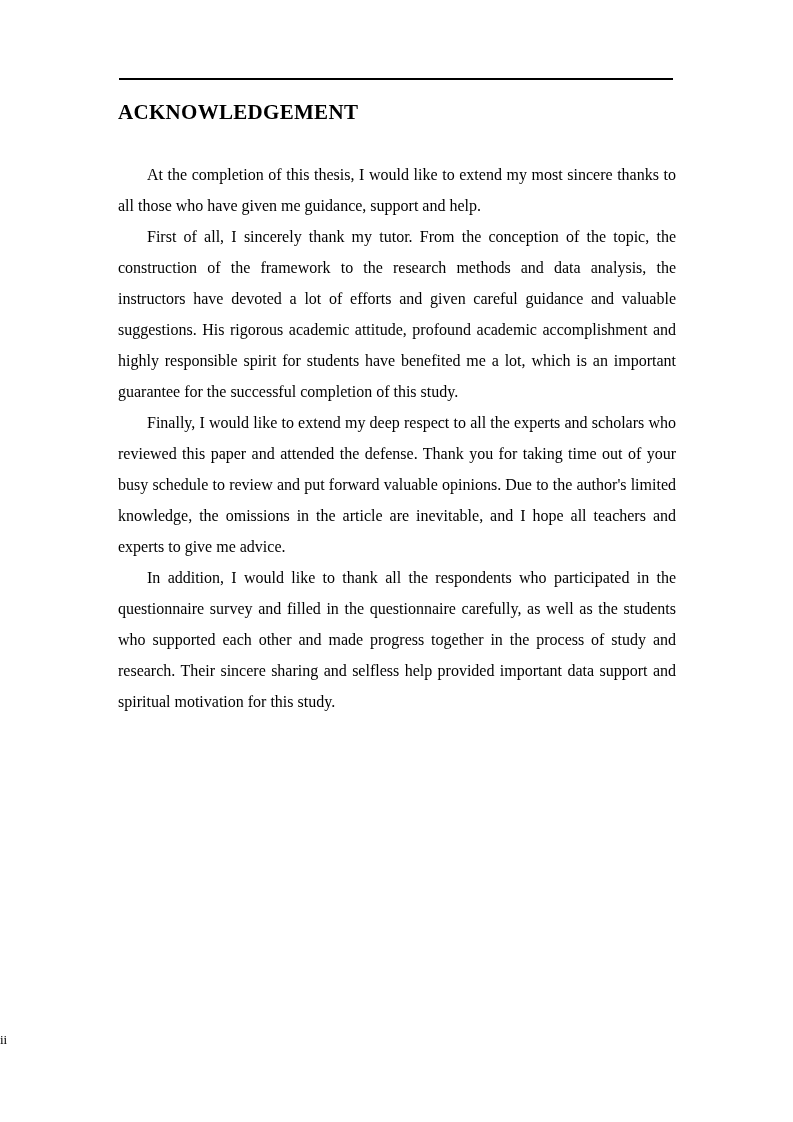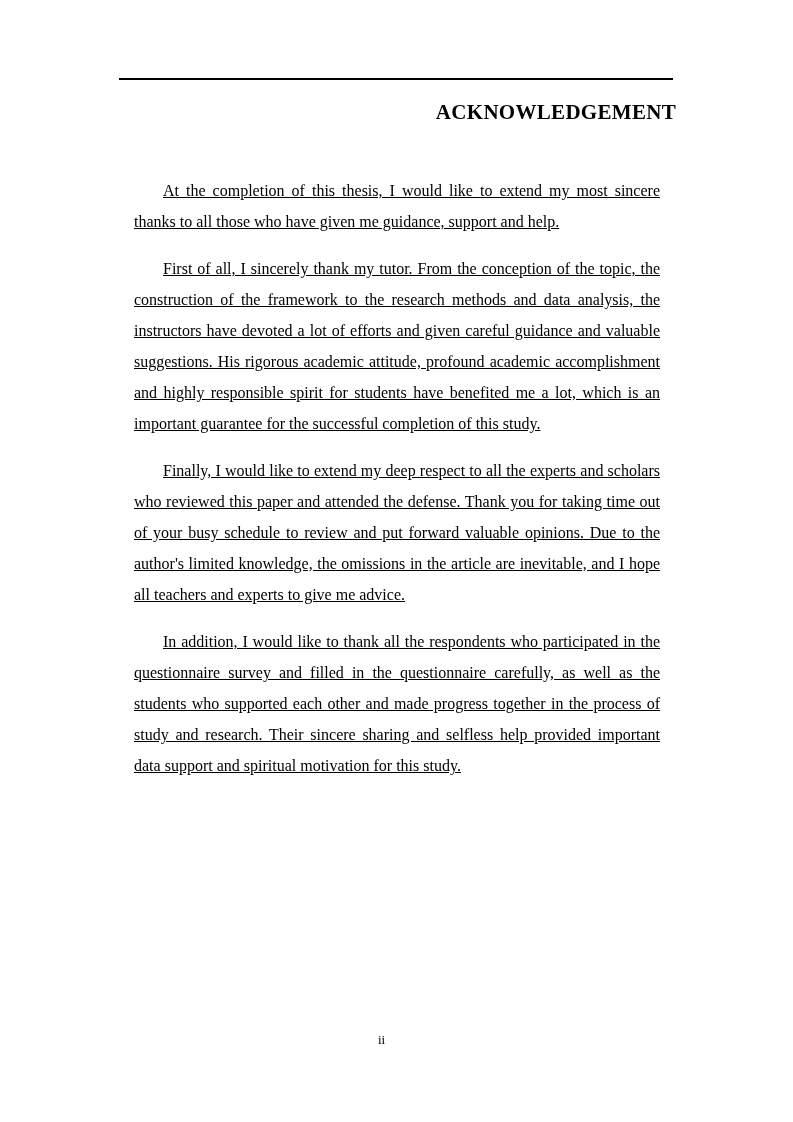--- a/index.html
+++ b/index.html
@@ -30,56 +30,54 @@
       background: #000000;
     }
 
     
     .doc-title {
       position: absolute;
       left: 118px;
       top: 98px;
       width: 558px;
       margin: 0;
-      text-align: right;
+      text-align: left;
       font-size: 21px;
       line-height: 28px;
       font-weight: bold;
       letter-spacing: 0.3px;
       font-family: "Liberation Serif", serif;
     }
 
     
     .doc-body {
       position: absolute;
       left: 118px;
       top: 159px;
       width: 558px;
       font-size: 16px;
       line-height: 31px;
       text-align: justify;
       text-justify: inter-word;
     }
 
     .doc-body p {
-      margin: 16px;
+      margin: 0;
       text-indent: 29px;
-      text-decoration: underline;
     }
 
     
     .page-number {
       position: absolute;
       left: 0;
       top: 1032px;
       width: 675px;
-      text-align: center;
+      text-align: left;
       font-size: 13px;
       line-height: 16px;
-      padding-left: 44px;
     }
   </style>
 </head>
 <body>
 
 <div class="page">
 
   <div class="header-rule"></div>
 
   <h1 class="doc-title">ACKNOWLEDGEMENT</h1>

